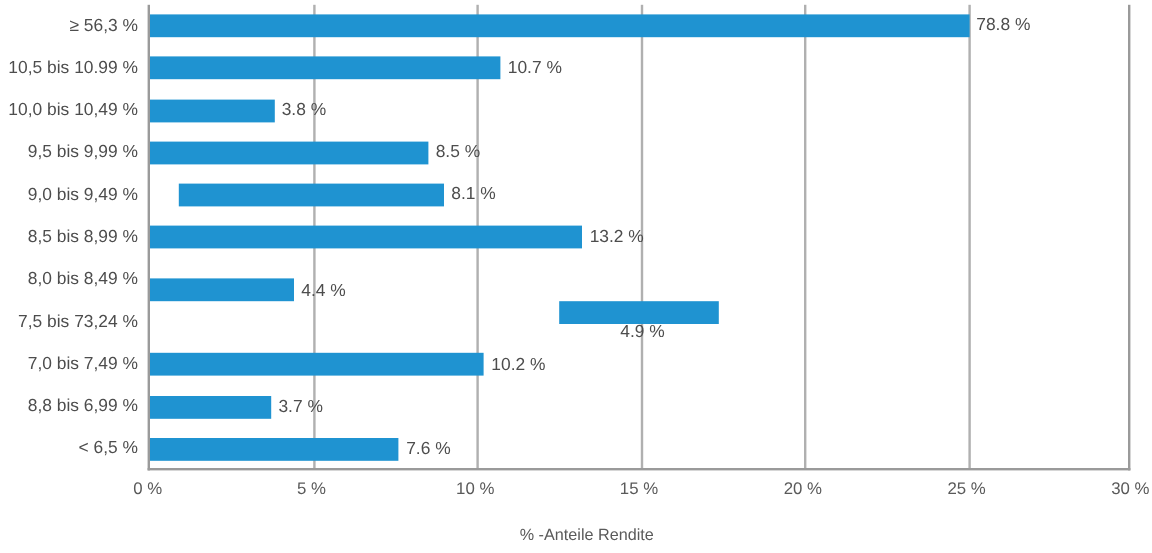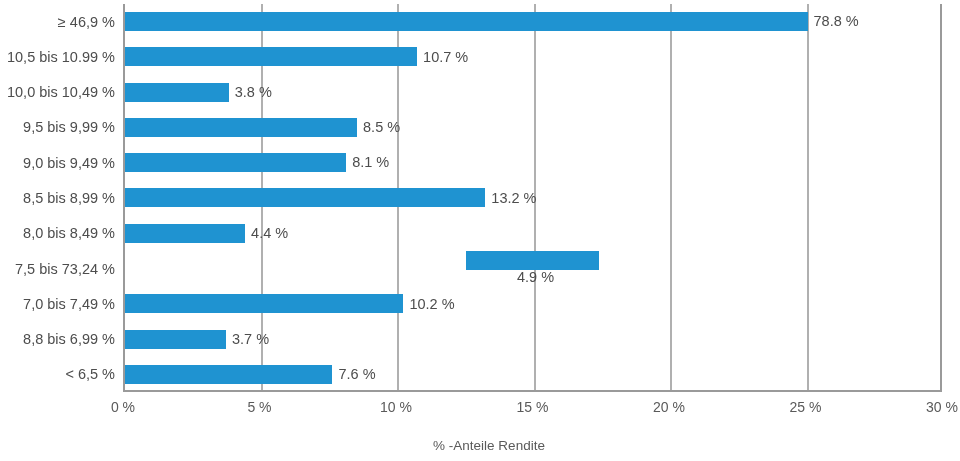--- a/index.html
+++ b/index.html
@@ -116,21 +116,21 @@
     left: 9px;
     margin-top: 17px;
   }
 </style>
 </head>
 <body>
 
 <div id="chart-root">
 
   <div id="cat-labels">
-      <div class="cat-label-item" style="top: 17.6364px;">≥ 46,9 %</div>
+      <div class="cat-label-item" style="top: 17.6364px;">≥ 56,3 %</div>
       <div class="cat-label-item" style="top: 52.9091px;">10,5 bis 10.99 %</div>
       <div class="cat-label-item" style="top: 88.1818px;">10,0 bis 10,49 %</div>
       <div class="cat-label-item" style="top: 123.455px;">9,5 bis 9,99 %</div>
       <div class="cat-label-item" style="top: 158.727px;">9,0 bis 9,49 %</div>
       <div class="cat-label-item" style="top: 194px;">8,5 bis 8,99 %</div>
       <div class="cat-label-item" style="top: 229.273px;">8,0 bis 8,49 %</div>
       <div class="cat-label-item" style="top: 264.545px;">7,5 bis 73,24 %</div>
       <div class="cat-label-item" style="top: 299.818px; margin-left: 28px;">7,0 bis 7,49 %</div>
       <div class="cat-label-item" style="top: 335.091px;">8,8 bis 6,99 %</div>
       <div class="cat-label-item" style="top: 370.364px;">&lt; 6,5 %</div>
@@ -156,29 +156,29 @@
           <span class="bar-value">10.7 %</span>
         </div>
         <div class="bar-row" style="top: 70.5455px; height: 35.2727px;">
           <div class="bar" style="width: 103.74px; background: rgb(31, 147, 209);"></div>
           <span class="bar-value">3.8 %</span>
         </div>
         <div class="bar-row" style="top: 105.818px; height: 35.2727px;">
           <div class="bar" style="width: 232.05px; background: rgb(31, 147, 209);"></div>
           <span class="bar-value">8.5 %</span>
         </div>
-        <div class="bar-row" style="top: 141.091px; height: 35.2727px;">
+        <div class="bar-row" style="top: 141.091px; height: 35.2727px; padding-left: 24px;">
           <div class="bar" style="width: 221.13px; background: rgb(31, 147, 209);"></div>
           <span class="bar-value">8.1 %</span>
         </div>
         <div class="bar-row" style="top: 176.364px; height: 35.2727px;">
           <div class="bar" style="width: 360.36px; background: rgb(31, 147, 209);"></div>
           <span class="bar-value">13.2 %</span>
         </div>
-        <div class="bar-row" style="top: 211.636px; height: 35.2727px;">
+        <div class="bar-row" style="top: 211.636px; height: 35.2727px; align-items: flex-end;">
           <div class="bar" style="width: 120.12px; background: rgb(31, 147, 209);"></div>
           <span class="bar-value">4.4 %</span>
         </div>
         <div class="bar-row" style="top: 246.909px; height: 35.2727px; flex-direction: column;">
           <div class="bar" style="width: 133.77px; background: rgb(31, 147, 209);"></div>
           <span class="bar-value">4.9 %</span>
         </div>
         <div class="bar-row" style="top: 282.182px; height: 35.2727px;">
           <div class="bar" style="width: 278.46px; background: rgb(31, 147, 209);"></div>
           <span class="bar-value">10.2 %</span>

